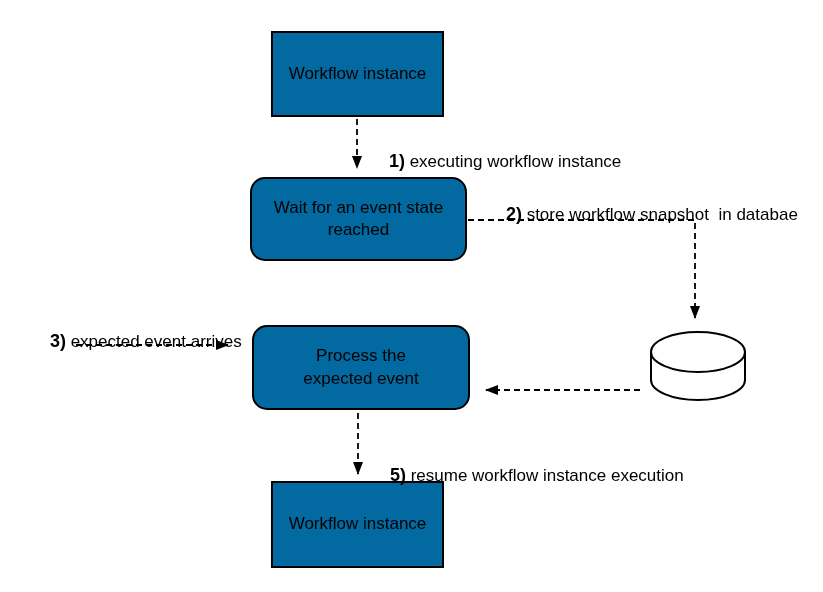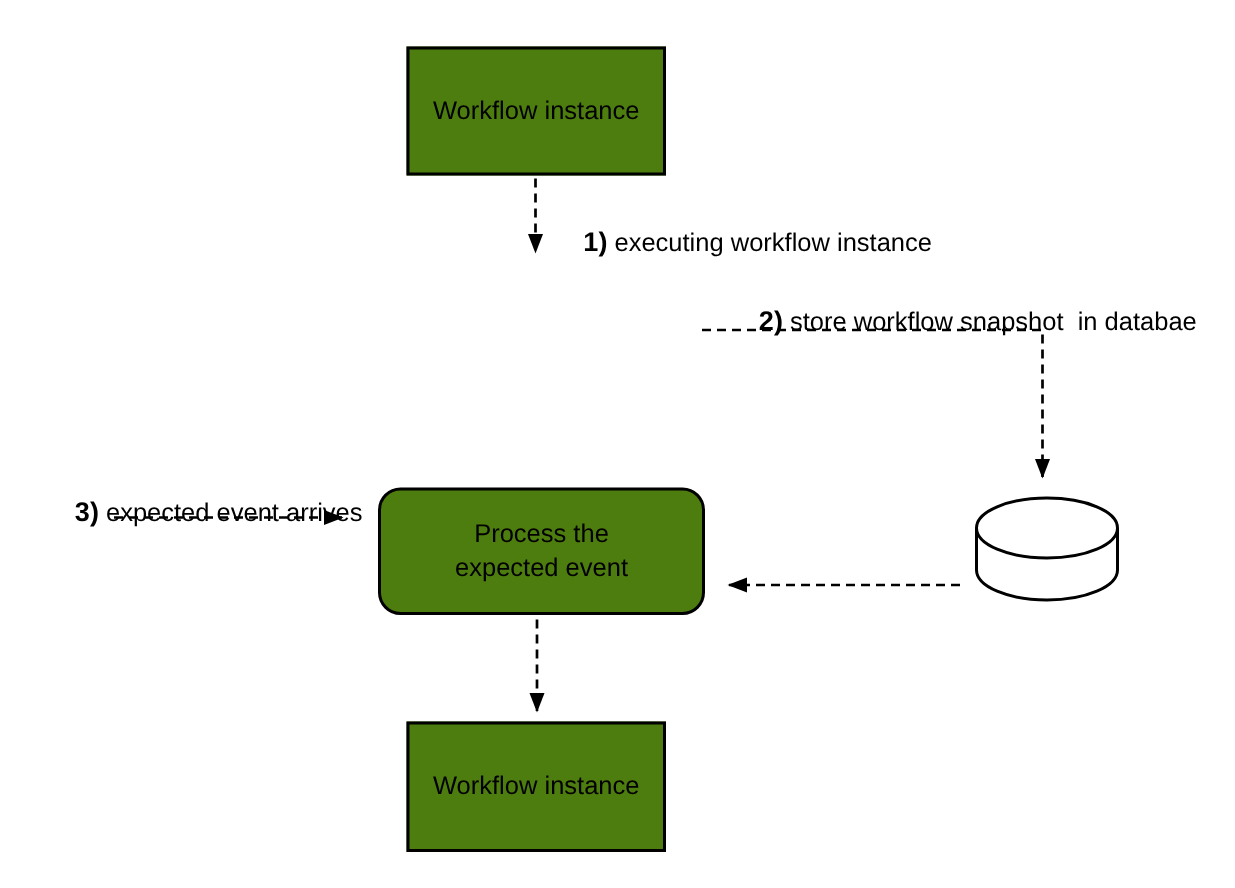--- a/index.html
+++ b/index.html
@@ -31,21 +31,21 @@
   }
   .shape-stroke {
     fill: #ffffff;
     stroke: #000000;
     stroke-width: 2;
   }
   .node {
     position: absolute;
     box-sizing: border-box;
     border: 2px solid #000000;
-    background: #4d7c0f;
+    background: #0369a1;
     display: flex;
     align-items: center;
     justify-content: center;
     text-align: center;
     font-size: 17px;
     line-height: 1.3;
     color: #000000;
   }
   .node.rounded {
     border-radius: 15px;
@@ -96,20 +96,23 @@
     <g>
       <path class="shape-stroke" d="M651,352 L651,380 A47,20 0 0 0 745,380 L745,352"></path>
       <ellipse class="shape-stroke" cx="698" cy="352" rx="47" ry="20"></ellipse>
     </g>
   </svg>
 
   <div class="node" style="left:271px; top:31px; width:173px; height:86px;">
     <span class="node-label">Workflow instance</span>
   </div>
 
+  <div class="node rounded pad-wait" style="left:250px; top:177px; width:217px; height:84px;">
+    <span class="node-label">Wait for an event state reached</span>
+  </div>
 
   <div class="node rounded pad-proc" style="left:252px; top:325px; width:218px; height:85px;">
     <span class="node-label">Process the expected event</span>
   </div>
 
   <div class="node" style="left:271px; top:481px; width:173px; height:87px;">
     <span class="node-label">Workflow instance</span>
   </div>
 
   <div class="annotation" style="left:370px; top:131px;">
@@ -118,14 +121,17 @@
 
   <div class="annotation" style="left:487px; top:184px;">
     <span class="step-num">2)</span><span class="step-text"> store workflow snapshot  in databae</span>
   </div>
 
   <div class="annotation" style="left:31px; top:311px;">
     <span class="step-num">3)</span><span class="step-text"> expected event arrives</span>
   </div>
 
 
+  <div class="annotation" style="left:371px; top:445px;">
+    <span class="step-num">5)</span><span class="step-text"> resume workflow instance execution</span>
+  </div>
 
 </div>
 
 </body></html>

